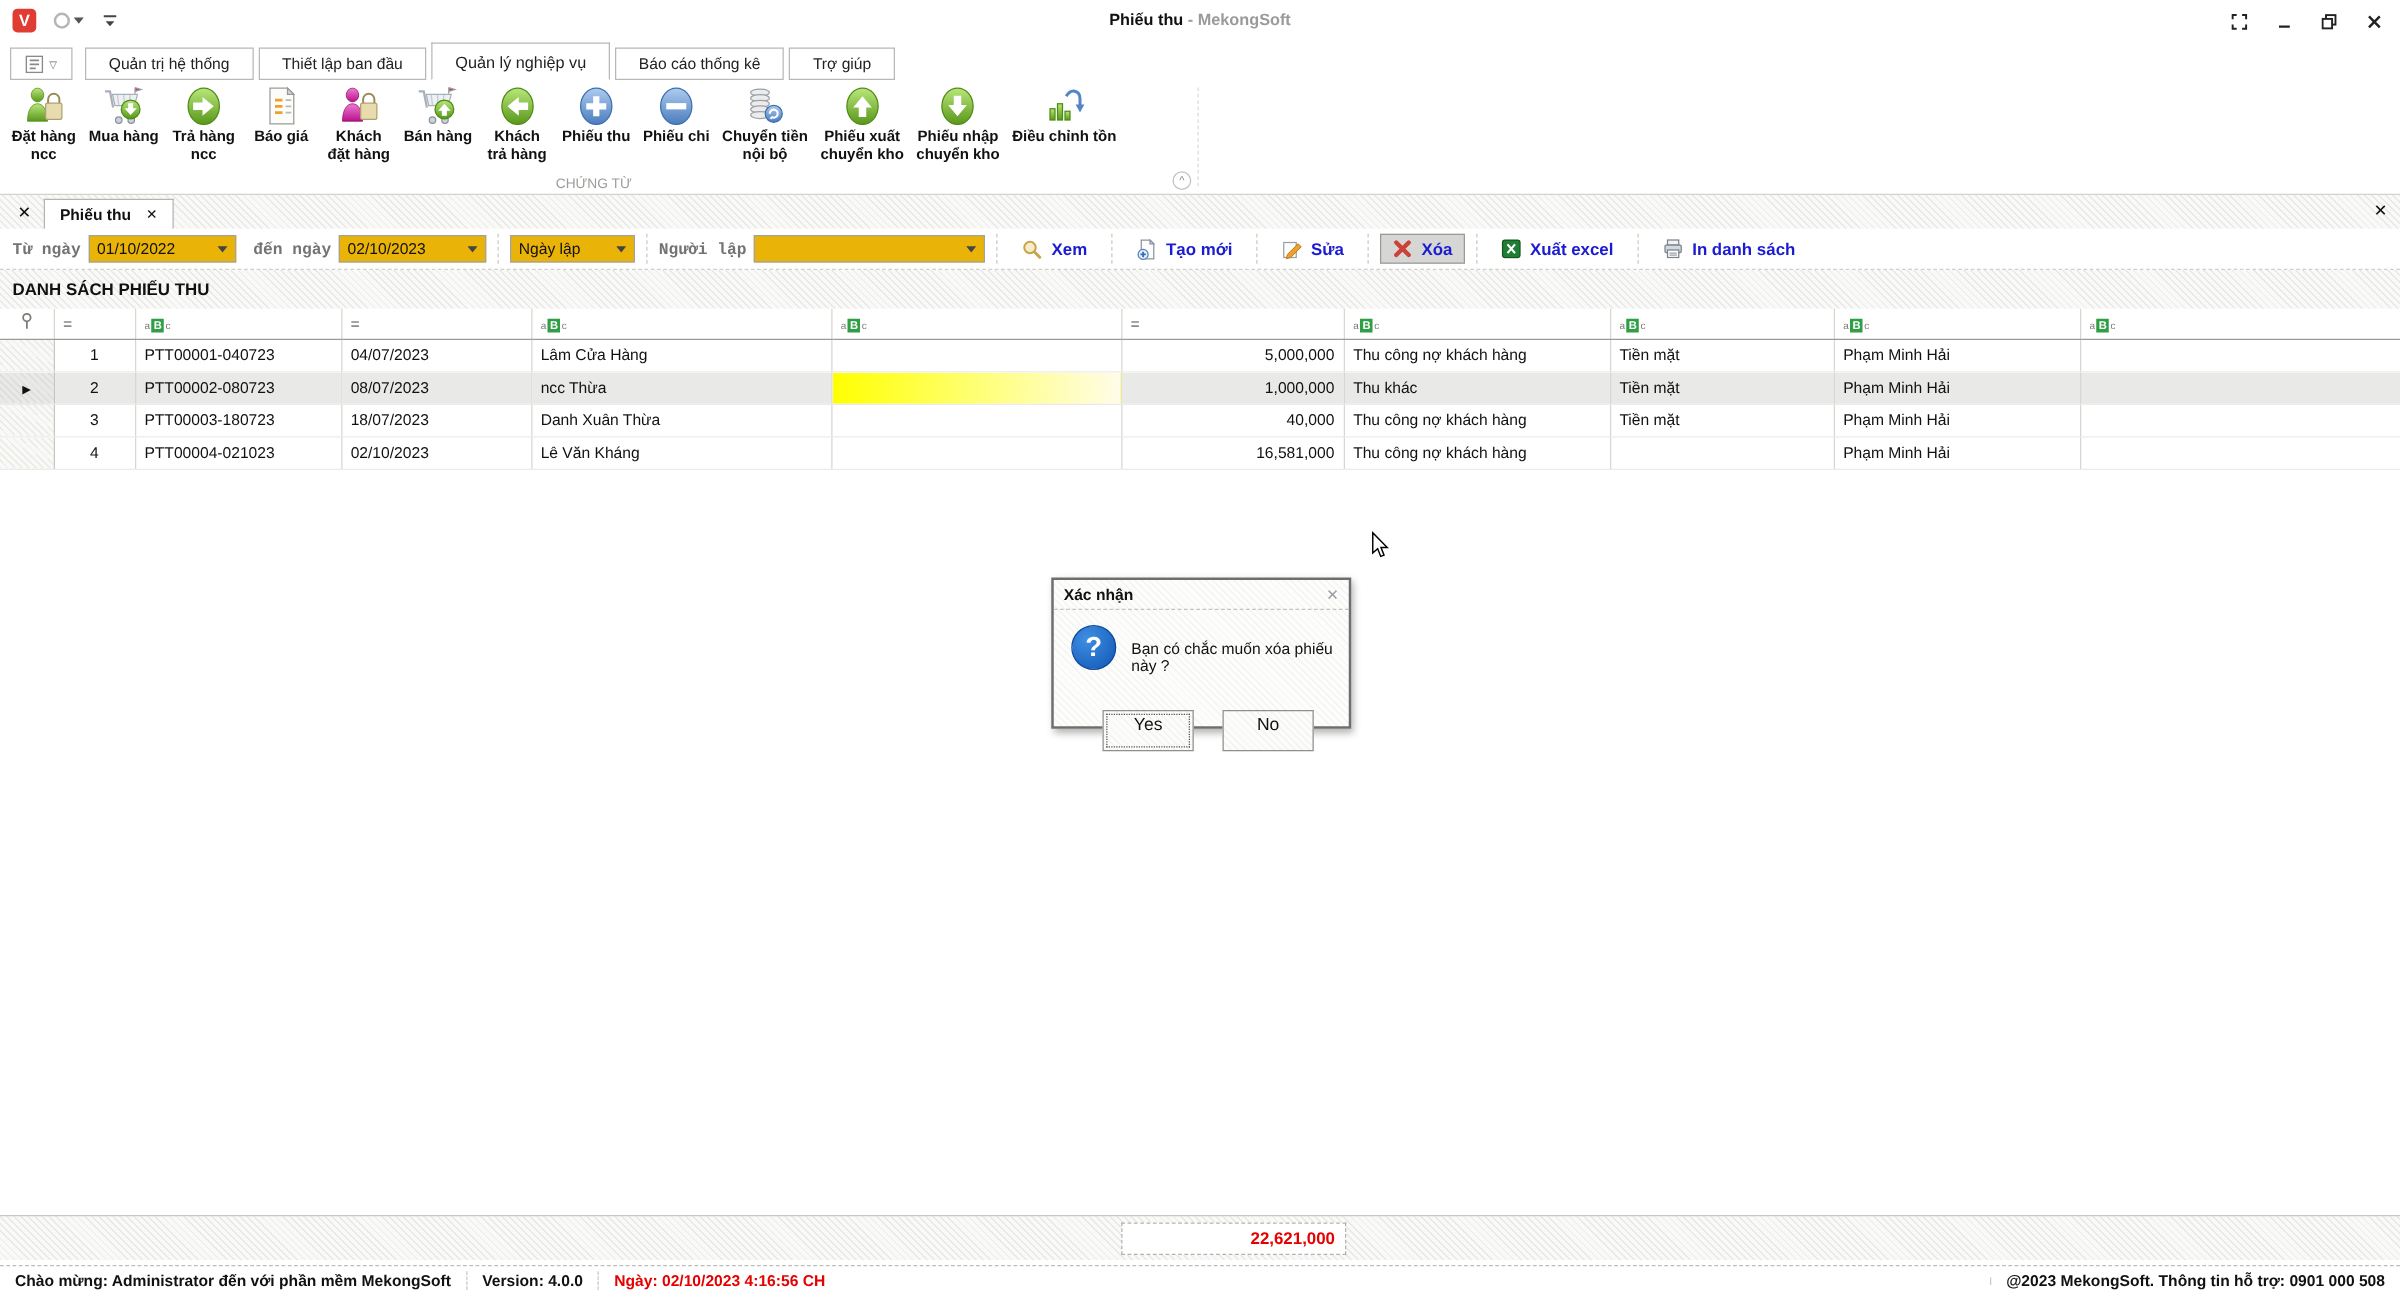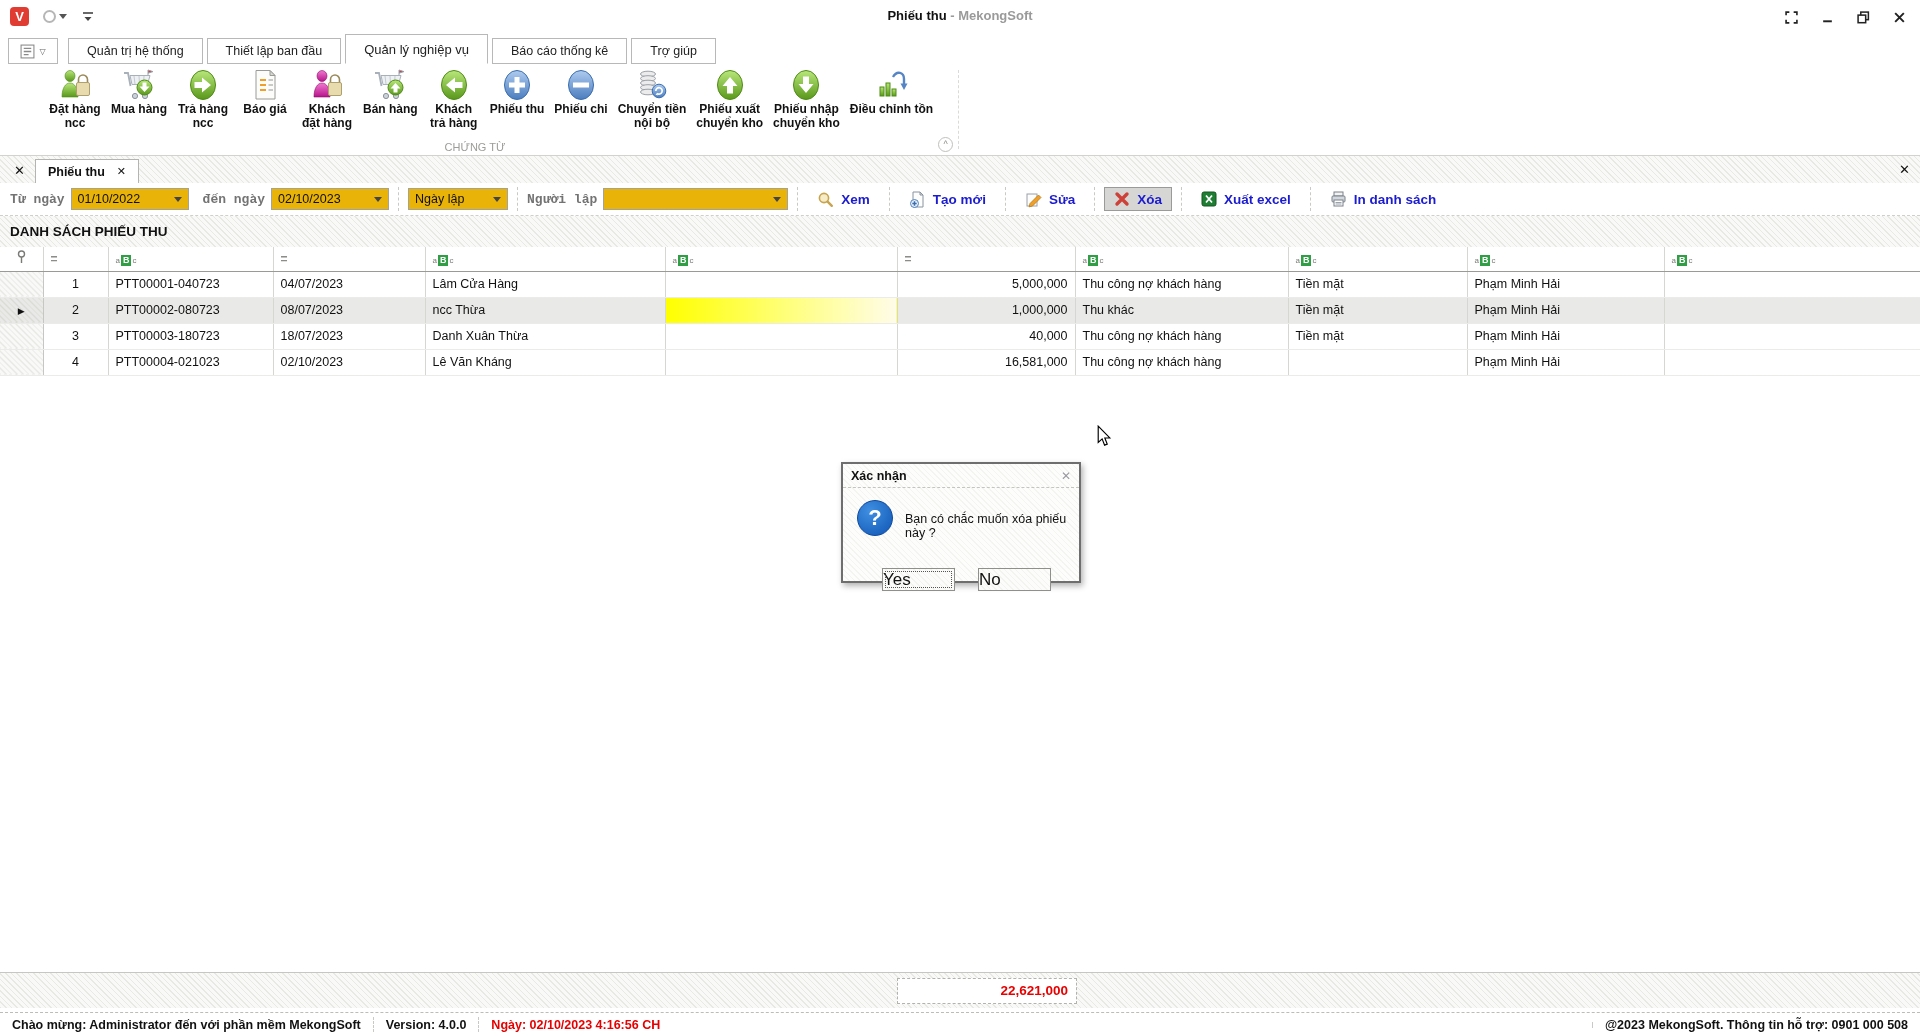--- a/index.html
+++ b/index.html
@@ -105,22 +105,22 @@
     background-image:repeating-linear-gradient(45deg,rgba(135,135,125,.08) 0 1px,transparent 1px 4px);
     border:2px solid #6e6e6e;box-shadow:2px 3px 6px rgba(0,0,0,.3);}
   .dlg-title{height:24px;display:flex;align-items:center;padding:0 8px;font-weight:bold;font-size:12.5px;
     border-bottom:1px dashed #c4c4c0;}
   .dlg-x{margin-left:auto;color:#9a9aa2;font-weight:bold;font-size:12px;}
   .dlg-body{position:relative;height:95px;}
   .q-icon{position:absolute;left:14px;top:12px;width:36px;height:36px;border-radius:50%;
     background:radial-gradient(circle at 35% 30%,#3f8fe2,#0f55b4);border:1px solid #0c489e;color:#fff;
     font-weight:bold;font-size:22px;display:flex;align-items:center;justify-content:center;}
   .dlg-msg{position:absolute;left:62px;top:24px;font-size:12.5px;color:#111;}
-  .dlg-btn{position:absolute;top:80px;width:73px;height:23px;background:#fcfcfa;border:1px solid #8f8f8b;
-    font-size:17px;line-height:21px;
+  .dlg-btn{position:absolute;top:80px;width:73px;height:33px;background:#fcfcfa;border:1px solid #8f8f8b;
+    font-size:14px;text-align:center;line-height:21px;
     background-image:repeating-linear-gradient(45deg,rgba(135,135,125,.08) 0 1px,transparent 1px 4px);}
   .dlg-yes{left:39px;outline:1px dotted #555;outline-offset:-4px;}
   .dlg-no{left:135px;}
 
   .cursor{position:absolute;left:1096px;top:425px;}
 </style>
 </head>
 <body>
 
 <svg width="0" height="0" style="position:absolute">
@@ -199,21 +199,21 @@
       <span>Quản lý nghiệp vụ</span>
     </div>
   <div class="menu-tab">
       <span>Báo cáo thống kê</span>
     </div>
   <div class="menu-tab">
       <span>Trợ giúp</span>
     </div>
 </div>
 
-<div class="band ribbon" style="position:absolute;padding-left:40px;">
+<div class="band ribbon" style="position:absolute;">
   <div class="ribbon-items">
     <div class="ritem">
       <svg class="ic" viewBox="0 0 34 34">
         <ellipse cx="12" cy="8" rx="5" ry="5.5" fill="url(#gGreen)" stroke="#4e8c14" stroke-width=".6"></ellipse>
         <path d="M4 29c0-9 3.5-14 8-14s8 5 8 14z" fill="url(#gGreen)" stroke="#4e8c14" stroke-width=".6"></path>
         <path d="M20.5 15v-3.5a4.5 4.5 0 0 1 9 0V15" fill="none" stroke="#9a8a5a" stroke-width="1.6"></path>
         <rect x="18.5" y="14.5" width="13" height="13" rx="1.5" fill="#e8dcae" stroke="#b0a070"></rect>
       </svg>
       <div class="rlbl">Đặt hàng
 ncc</div>

